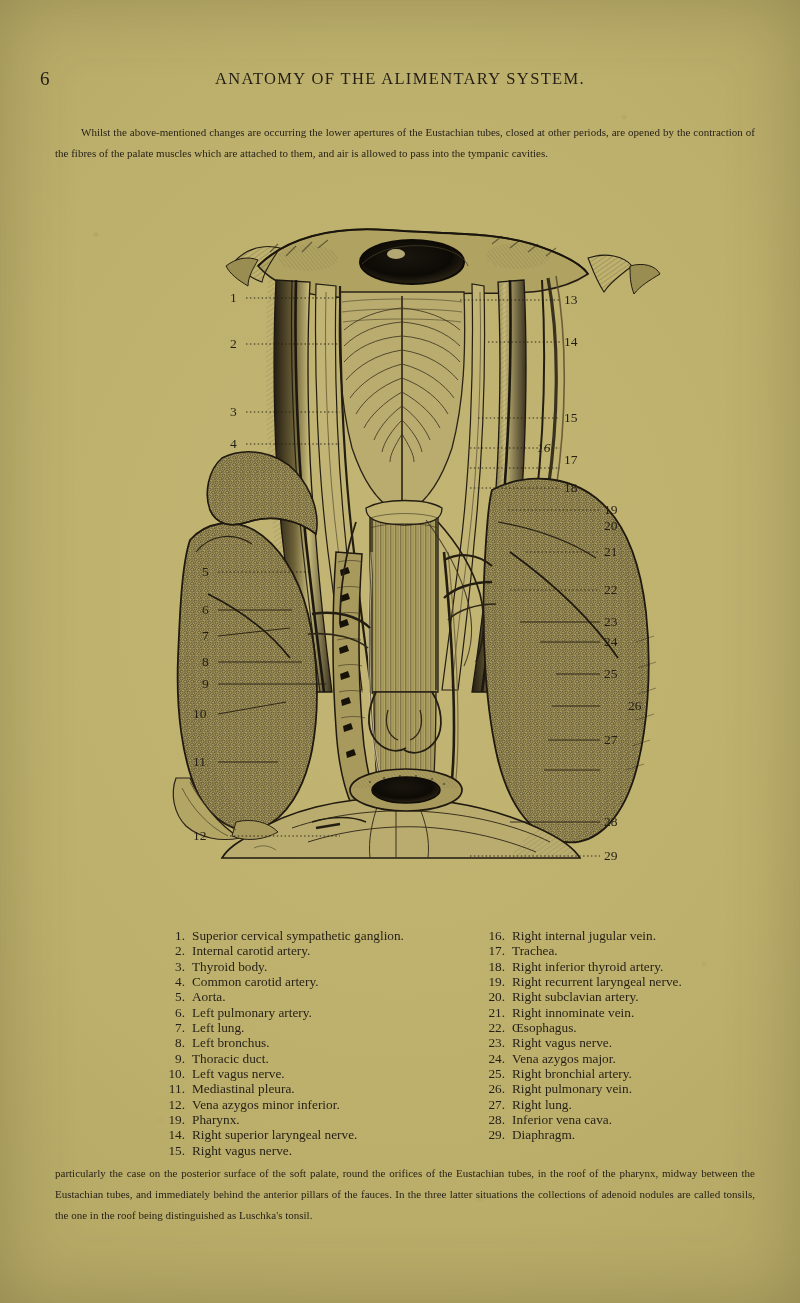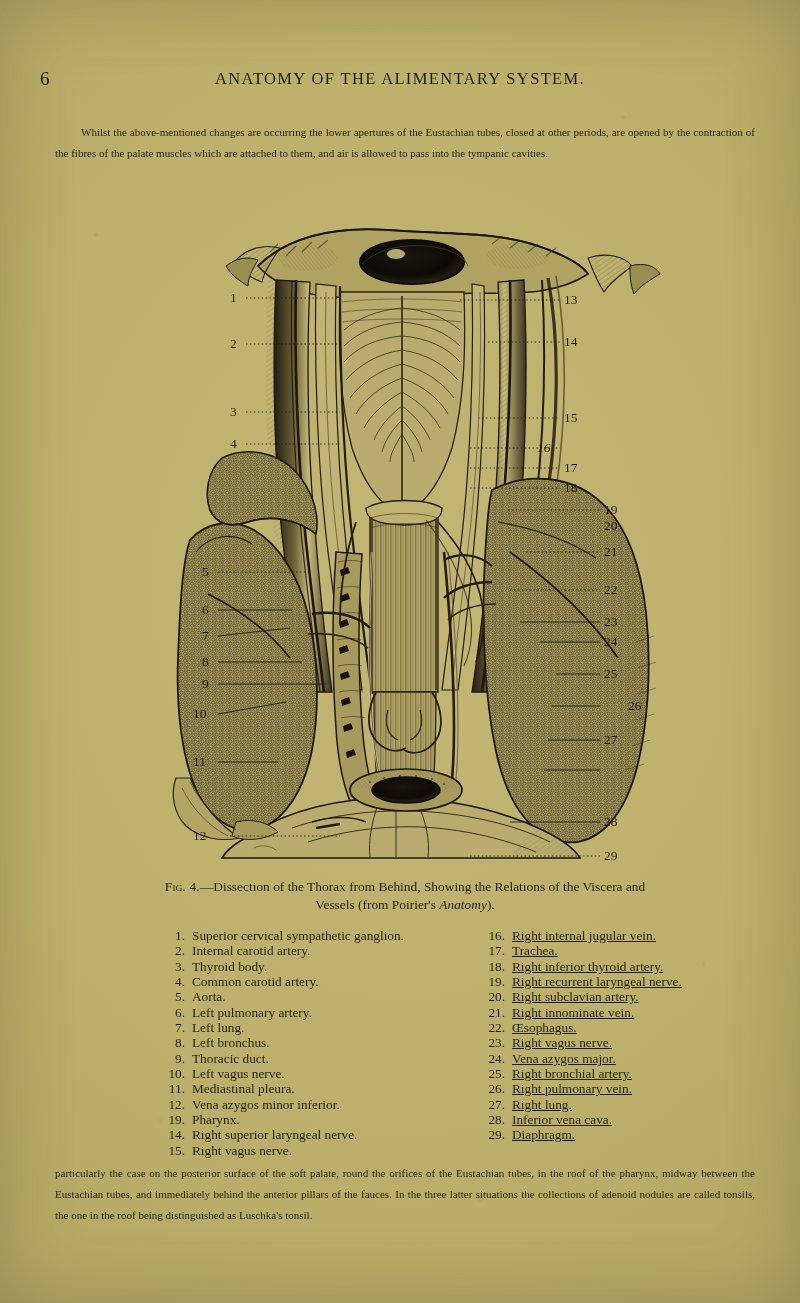--- a/index.html
+++ b/index.html
@@ -132,21 +132,21 @@
     top: 928px;
     left: 55px;
     width: 700px;
     height: 205px;
   }
   .legend-col {
     position: absolute;
     top: 0;
   }
   .legend-col.left  { left: 108px; }
-  .legend-col.right { left: 428px; text-decoration: underline; }
+  .legend-col.right { left: 428px; }
   .legend-item {
     font-size: 13.3px;
     line-height: 15.35px;
     white-space: nowrap;
   }
   .legend-item .num {
     display: inline-block;
     width: 22px;
     text-align: right;
     margin-right: 7px;
@@ -519,39 +519,35 @@
     <div class="lbl" style="left:162px; top:433px;">8</div>
     <div class="lbl" style="left:162px; top:455px;">9</div>
     <div class="lbl" style="left:153px; top:485px;">10</div>
     <div class="lbl" style="left:153px; top:533px;">11</div>
     <div class="lbl" style="left:153px; top:607px;">12</div>
 
     <div class="lbl" style="left:524px; top:71px;">13</div>
     <div class="lbl" style="left:524px; top:113px;">14</div>
     <div class="lbl" style="left:524px; top:189px;">15</div>
     <div class="lbl" style="left:497px; top:219px;font-style:italic;">16</div>
-    <div class="lbl" style="left:524px; top:239px;">17</div>
+    <div class="lbl" style="left:524px; top:231px;">17</div>
     <div class="lbl" style="left:524px; top:259px;">18</div>
     <div class="lbl" style="left:564px; top:281px;">19</div>
     <div class="lbl" style="left:564px; top:297px;">20</div>
     <div class="lbl" style="left:564px; top:323px;">21</div>
     <div class="lbl" style="left:564px; top:361px;">22</div>
     <div class="lbl" style="left:564px; top:393px;">23</div>
     <div class="lbl" style="left:564px; top:413px;">24</div>
     <div class="lbl" style="left:564px; top:445px;">25</div>
     <div class="lbl" style="left:588px; top:477px;">26</div>
     <div class="lbl" style="left:564px; top:511px;">27</div>
     <div class="lbl" style="left:564px; top:593px;">28</div>
     <div class="lbl" style="left:564px; top:627px;">29</div>
   </div>
 
-  <div class="caption">
-    <span class="figno">Fig. 4.</span><span>—Dissection of the Thorax from Behind, Showing the Relations of the Viscera and</span><br>
-    <span>Vessels (from Poirier's </span><i>Anatomy</i><span>).</span>
-  </div>
 
   <div class="legend">
     <div class="legend-col left">
       <div class="legend-item"><span class="num">1.</span><span>Superior cervical sympathetic ganglion.</span></div>
       <div class="legend-item"><span class="num">2.</span><span>Internal carotid artery.</span></div>
       <div class="legend-item"><span class="num">3.</span><span>Thyroid body.</span></div>
       <div class="legend-item"><span class="num">4.</span><span>Common carotid artery.</span></div>
       <div class="legend-item"><span class="num">5.</span><span>Aorta.</span></div>
       <div class="legend-item"><span class="num">6.</span><span>Left pulmonary artery.</span></div>
       <div class="legend-item"><span class="num">7.</span><span>Left lung.</span></div>

